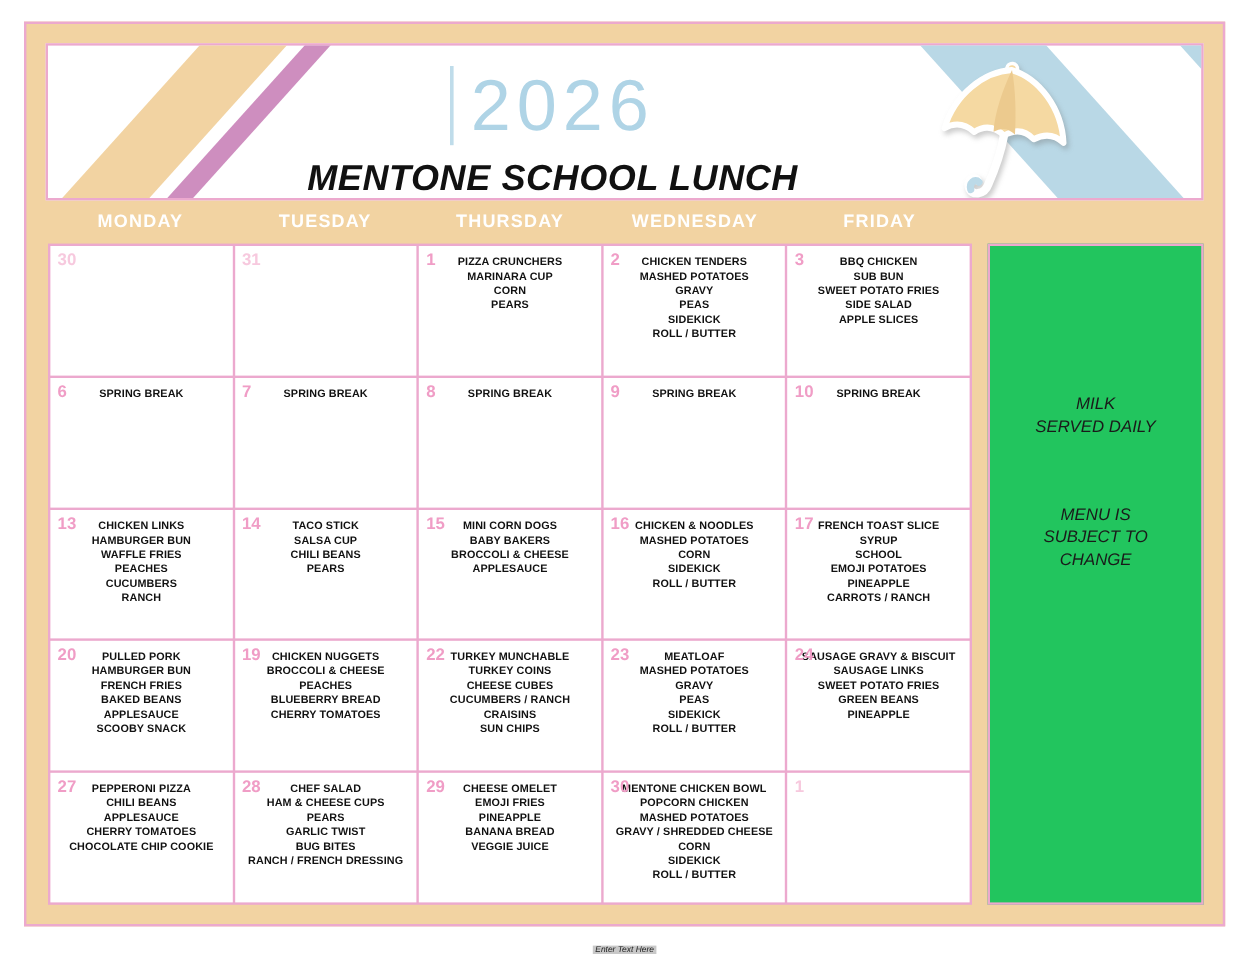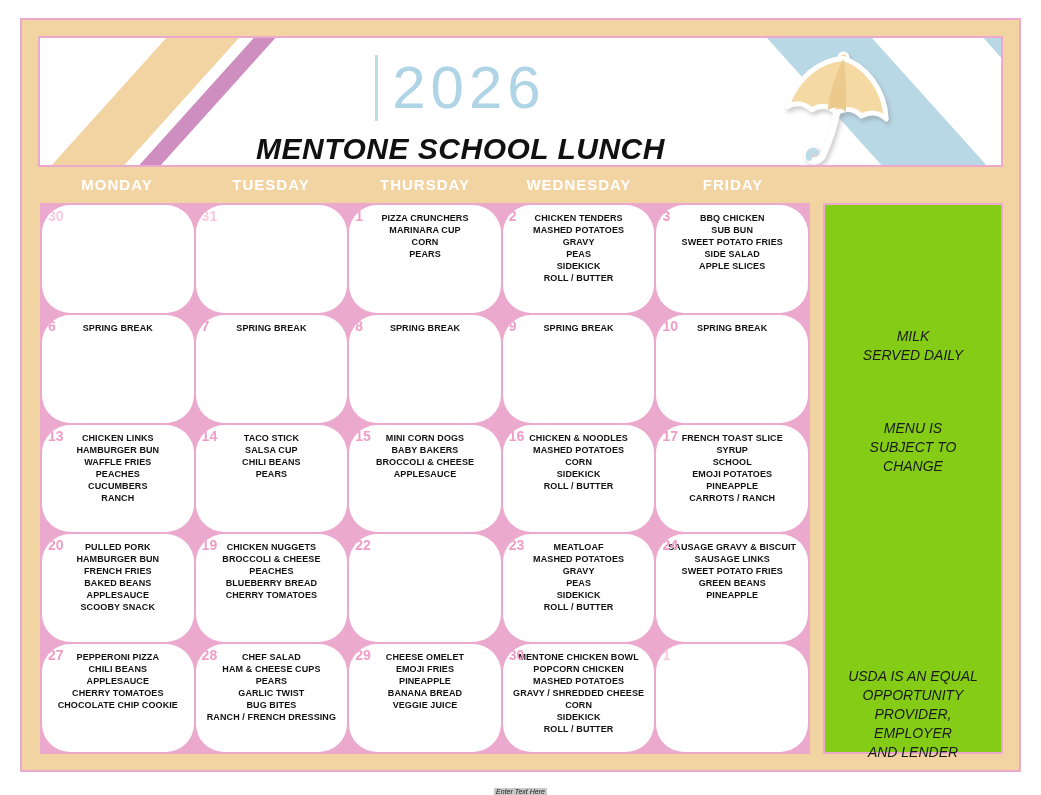--- a/index.html
+++ b/index.html
@@ -49,33 +49,33 @@
   .dayhead{
     color:#ffffff;font-weight:bold;font-size:15px;letter-spacing:1px;
     text-align:center;line-height:26px;
   }
   
   .grid{
     position:absolute;left:40px;top:203px;width:770px;height:551px;
     display:grid;grid-template-columns:repeat(5,1fr);grid-template-rows:repeat(5,1fr);
     background:#ECA9CE;gap:2px;padding:2px;box-sizing:border-box;
   }
-  .cell{background:#ffffff;position:relative;overflow:hidden;border-radius:28px;}
+  .cell{background:#ffffff;position:relative;overflow:hidden;}
   .cell .num{
     position:absolute;top:3px;left:6px;font-size:14px;font-weight:bold;color:#F09DC6;
   }
   .cell.muted .num{color:#F7C9DE;}
   .cell .items{
     padding:7px 4px 0 4px;text-align:center;font-size:9px;font-weight:bold;
     color:#111;line-height:12px;letter-spacing:0.1px;
   }
   
   .sidebar{
     position:absolute;left:823px;top:203px;width:180px;height:551px;
-    background:#84cc16;border:2px solid #ECA9CE;box-sizing:border-box;
+    background:#22c55e;border:2px solid #ECA9CE;box-sizing:border-box;
   }
   .side-note{
     position:absolute;left:10px;right:10px;text-align:center;
     font-style:italic;font-size:14px;line-height:19px;color:#1a1a1a;
   }
   .side-note.n0{top:122px;}
   .side-note.n1{top:214px;}
   .side-note.n2{top:462px;}
   
   .footer{
@@ -256,20 +256,28 @@
       <div class="items">
         <div>CHICKEN NUGGETS</div>
         <div>BROCCOLI &amp; CHEESE</div>
         <div>PEACHES</div>
         <div>BLUEBERRY BREAD</div>
         <div>CHERRY TOMATOES</div>
       </div>
     </div>
     <div class="cell">
       <span class="num">22</span>
+      <div class="items">
+        <div>TURKEY MUNCHABLE</div>
+        <div>TURKEY COINS</div>
+        <div>CHEESE CUBES</div>
+        <div>CUCUMBERS / RANCH</div>
+        <div>CRAISINS</div>
+        <div>SUN CHIPS</div>
+      </div>
     </div>
     <div class="cell">
       <span class="num">23</span>
       <div class="items">
         <div>MEATLOAF</div>
         <div>MASHED POTATOES</div>
         <div>GRAVY</div>
         <div>PEAS</div>
         <div>SIDEKICK</div>
         <div>ROLL / BUTTER</div>
@@ -330,18 +338,17 @@
     </div>
     <div class="cell muted">
       <span class="num">1</span>
       <div class="items"></div>
     </div>
   </div>
 
 <div class="sidebar">
   <div class="side-note n0">MILK<br>SERVED DAILY</div>
   <div class="side-note n1">MENU IS<br>SUBJECT TO<br>CHANGE</div>
-  <div class="side-note n2">USDA IS AN EQUAL<br>OPPORTUNITY<br>PROVIDER, EMPLOYER<br>AND LENDER</div>
 </div>
 
 <div class="footer">
   <span>Enter Text Here</span>
 </div>
 
 </body></html>

